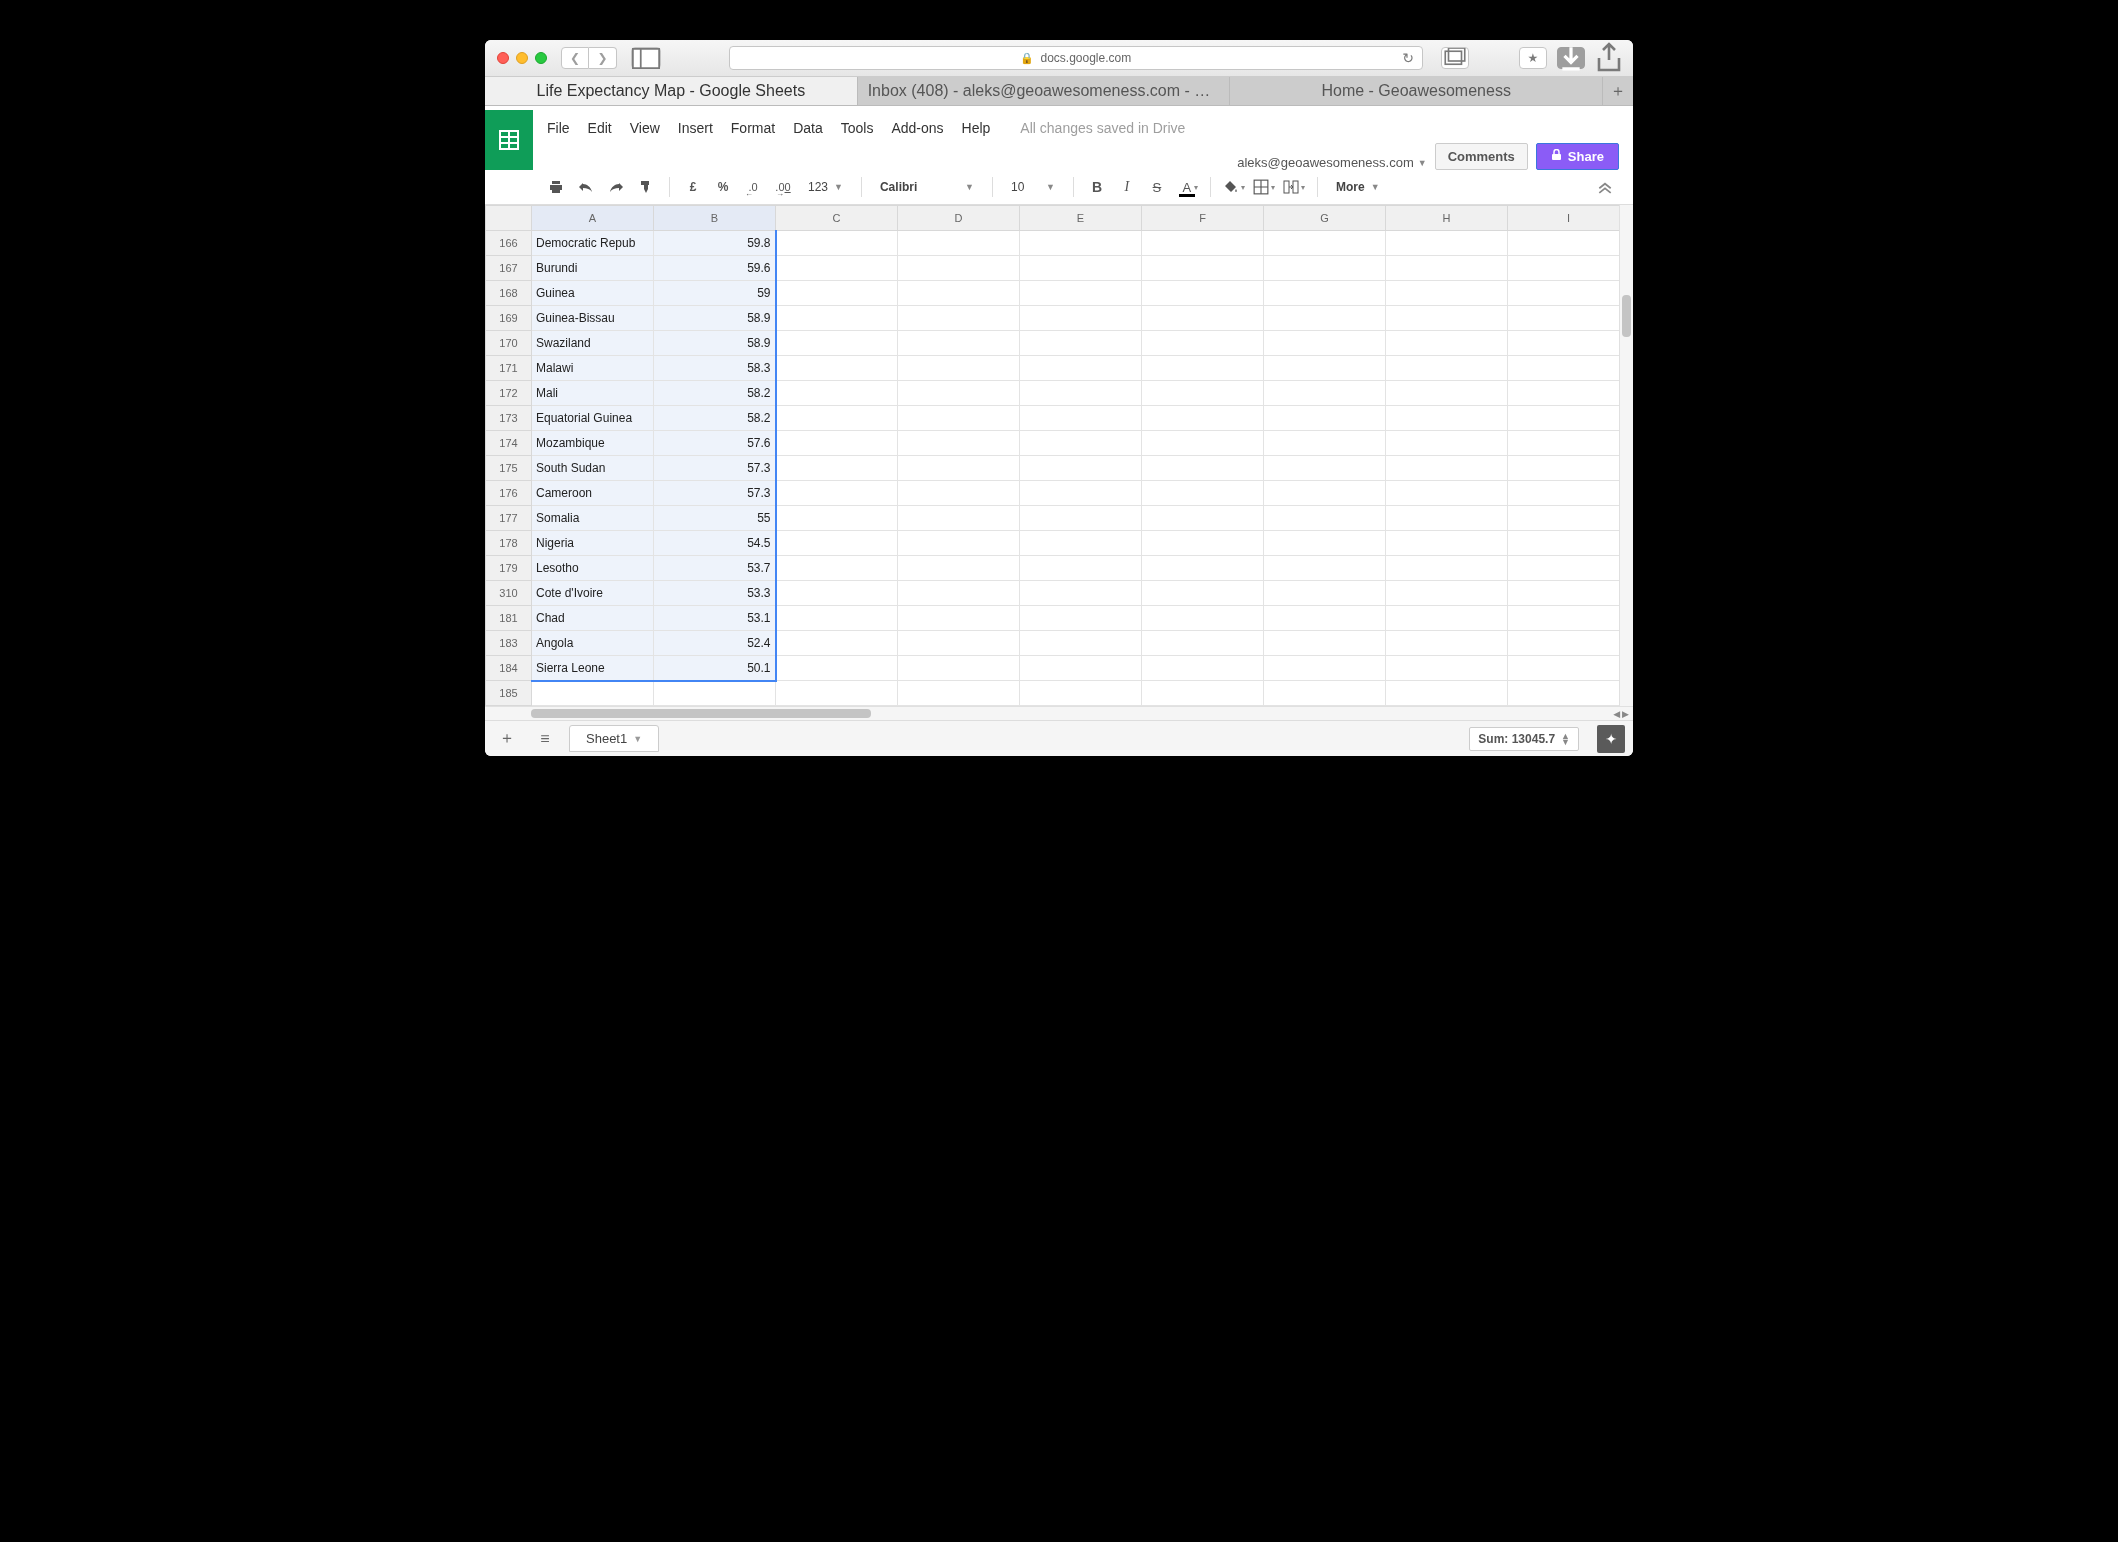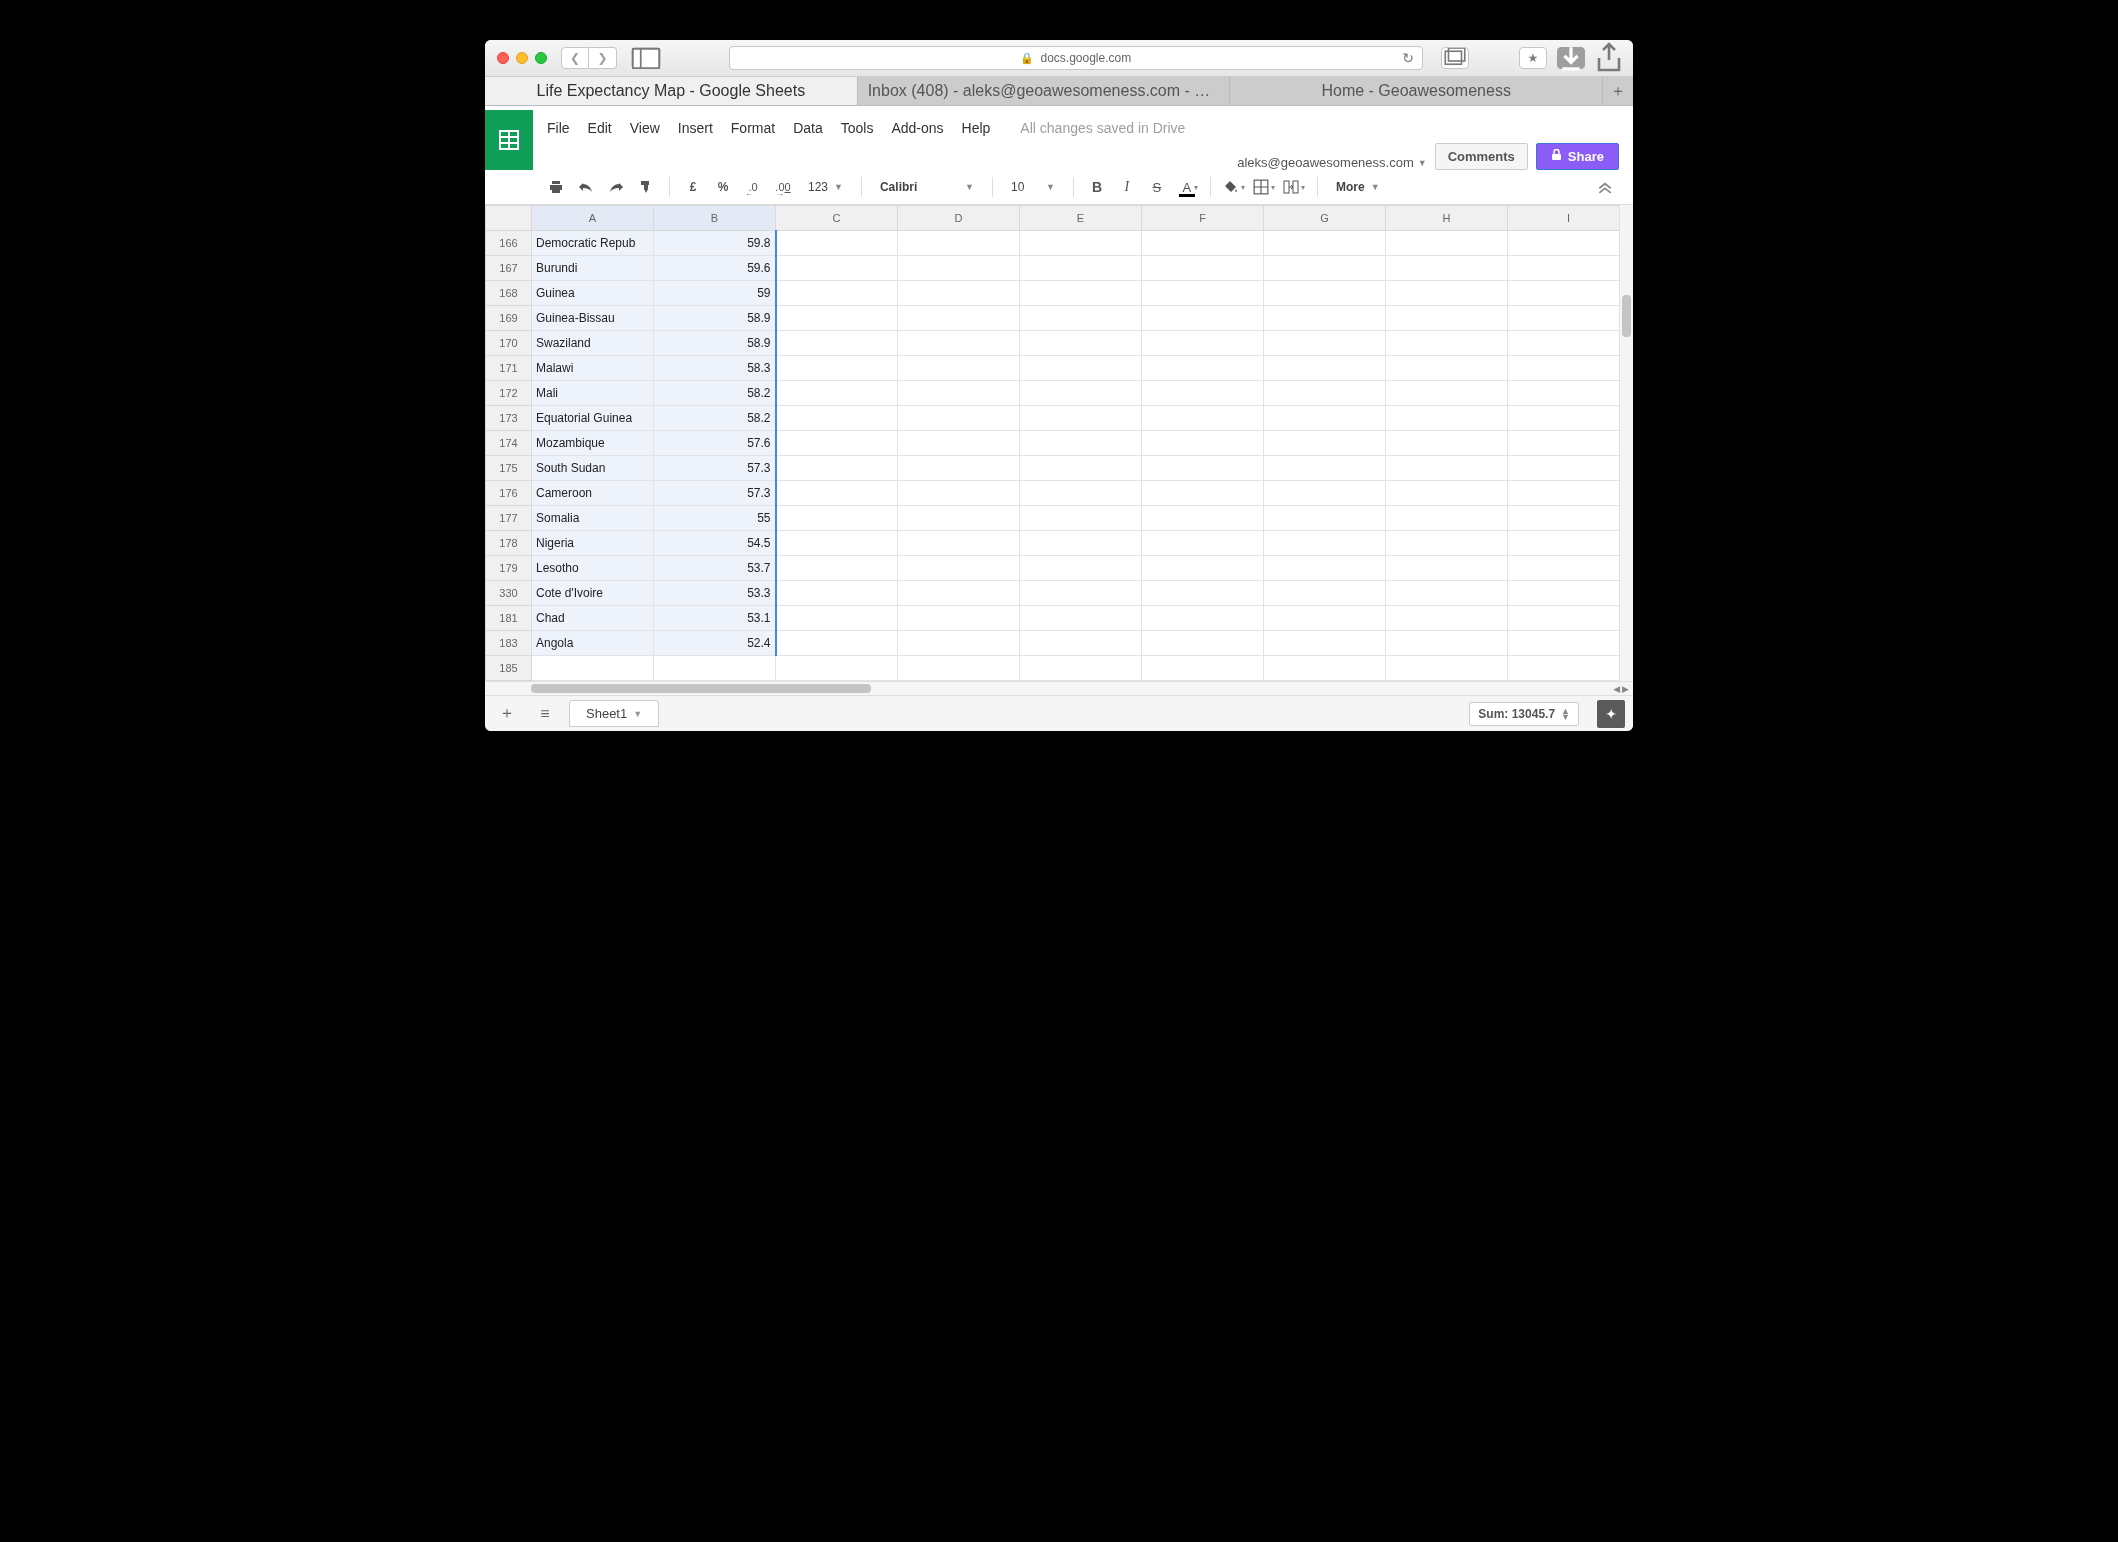--- a/index.html
+++ b/index.html
@@ -534,21 +534,21 @@
               <td class="cell colB selected-border">53.7</td>
               <td class="cell"></td>
               <td class="cell"></td>
               <td class="cell"></td>
               <td class="cell"></td>
               <td class="cell"></td>
               <td class="cell"></td>
               <td class="cell"></td>
             </tr>
             <tr>
-              <td class="rowhead">330</td>
+              <td class="rowhead">310</td>
               <td class="cell colA">Cote d'Ivoire</td>
               <td class="cell colB selected-border">53.3</td>
               <td class="cell"></td>
               <td class="cell"></td>
               <td class="cell"></td>
               <td class="cell"></td>
               <td class="cell"></td>
               <td class="cell"></td>
               <td class="cell"></td>
             </tr>
@@ -561,20 +561,32 @@
               <td class="cell"></td>
               <td class="cell"></td>
               <td class="cell"></td>
               <td class="cell"></td>
               <td class="cell"></td>
             </tr>
             <tr>
               <td class="rowhead">183</td>
               <td class="cell colA">Angola</td>
               <td class="cell colB selected-border">52.4</td>
+              <td class="cell"></td>
+              <td class="cell"></td>
+              <td class="cell"></td>
+              <td class="cell"></td>
+              <td class="cell"></td>
+              <td class="cell"></td>
+              <td class="cell"></td>
+            </tr>
+            <tr>
+              <td class="rowhead">184</td>
+              <td class="cell colA last-sel">Sierra Leone</td>
+              <td class="cell colB selected-border last-sel">50.1</td>
               <td class="cell"></td>
               <td class="cell"></td>
               <td class="cell"></td>
               <td class="cell"></td>
               <td class="cell"></td>
               <td class="cell"></td>
               <td class="cell"></td>
             </tr>
             <tr>
               <td class="rowhead">185</td>

